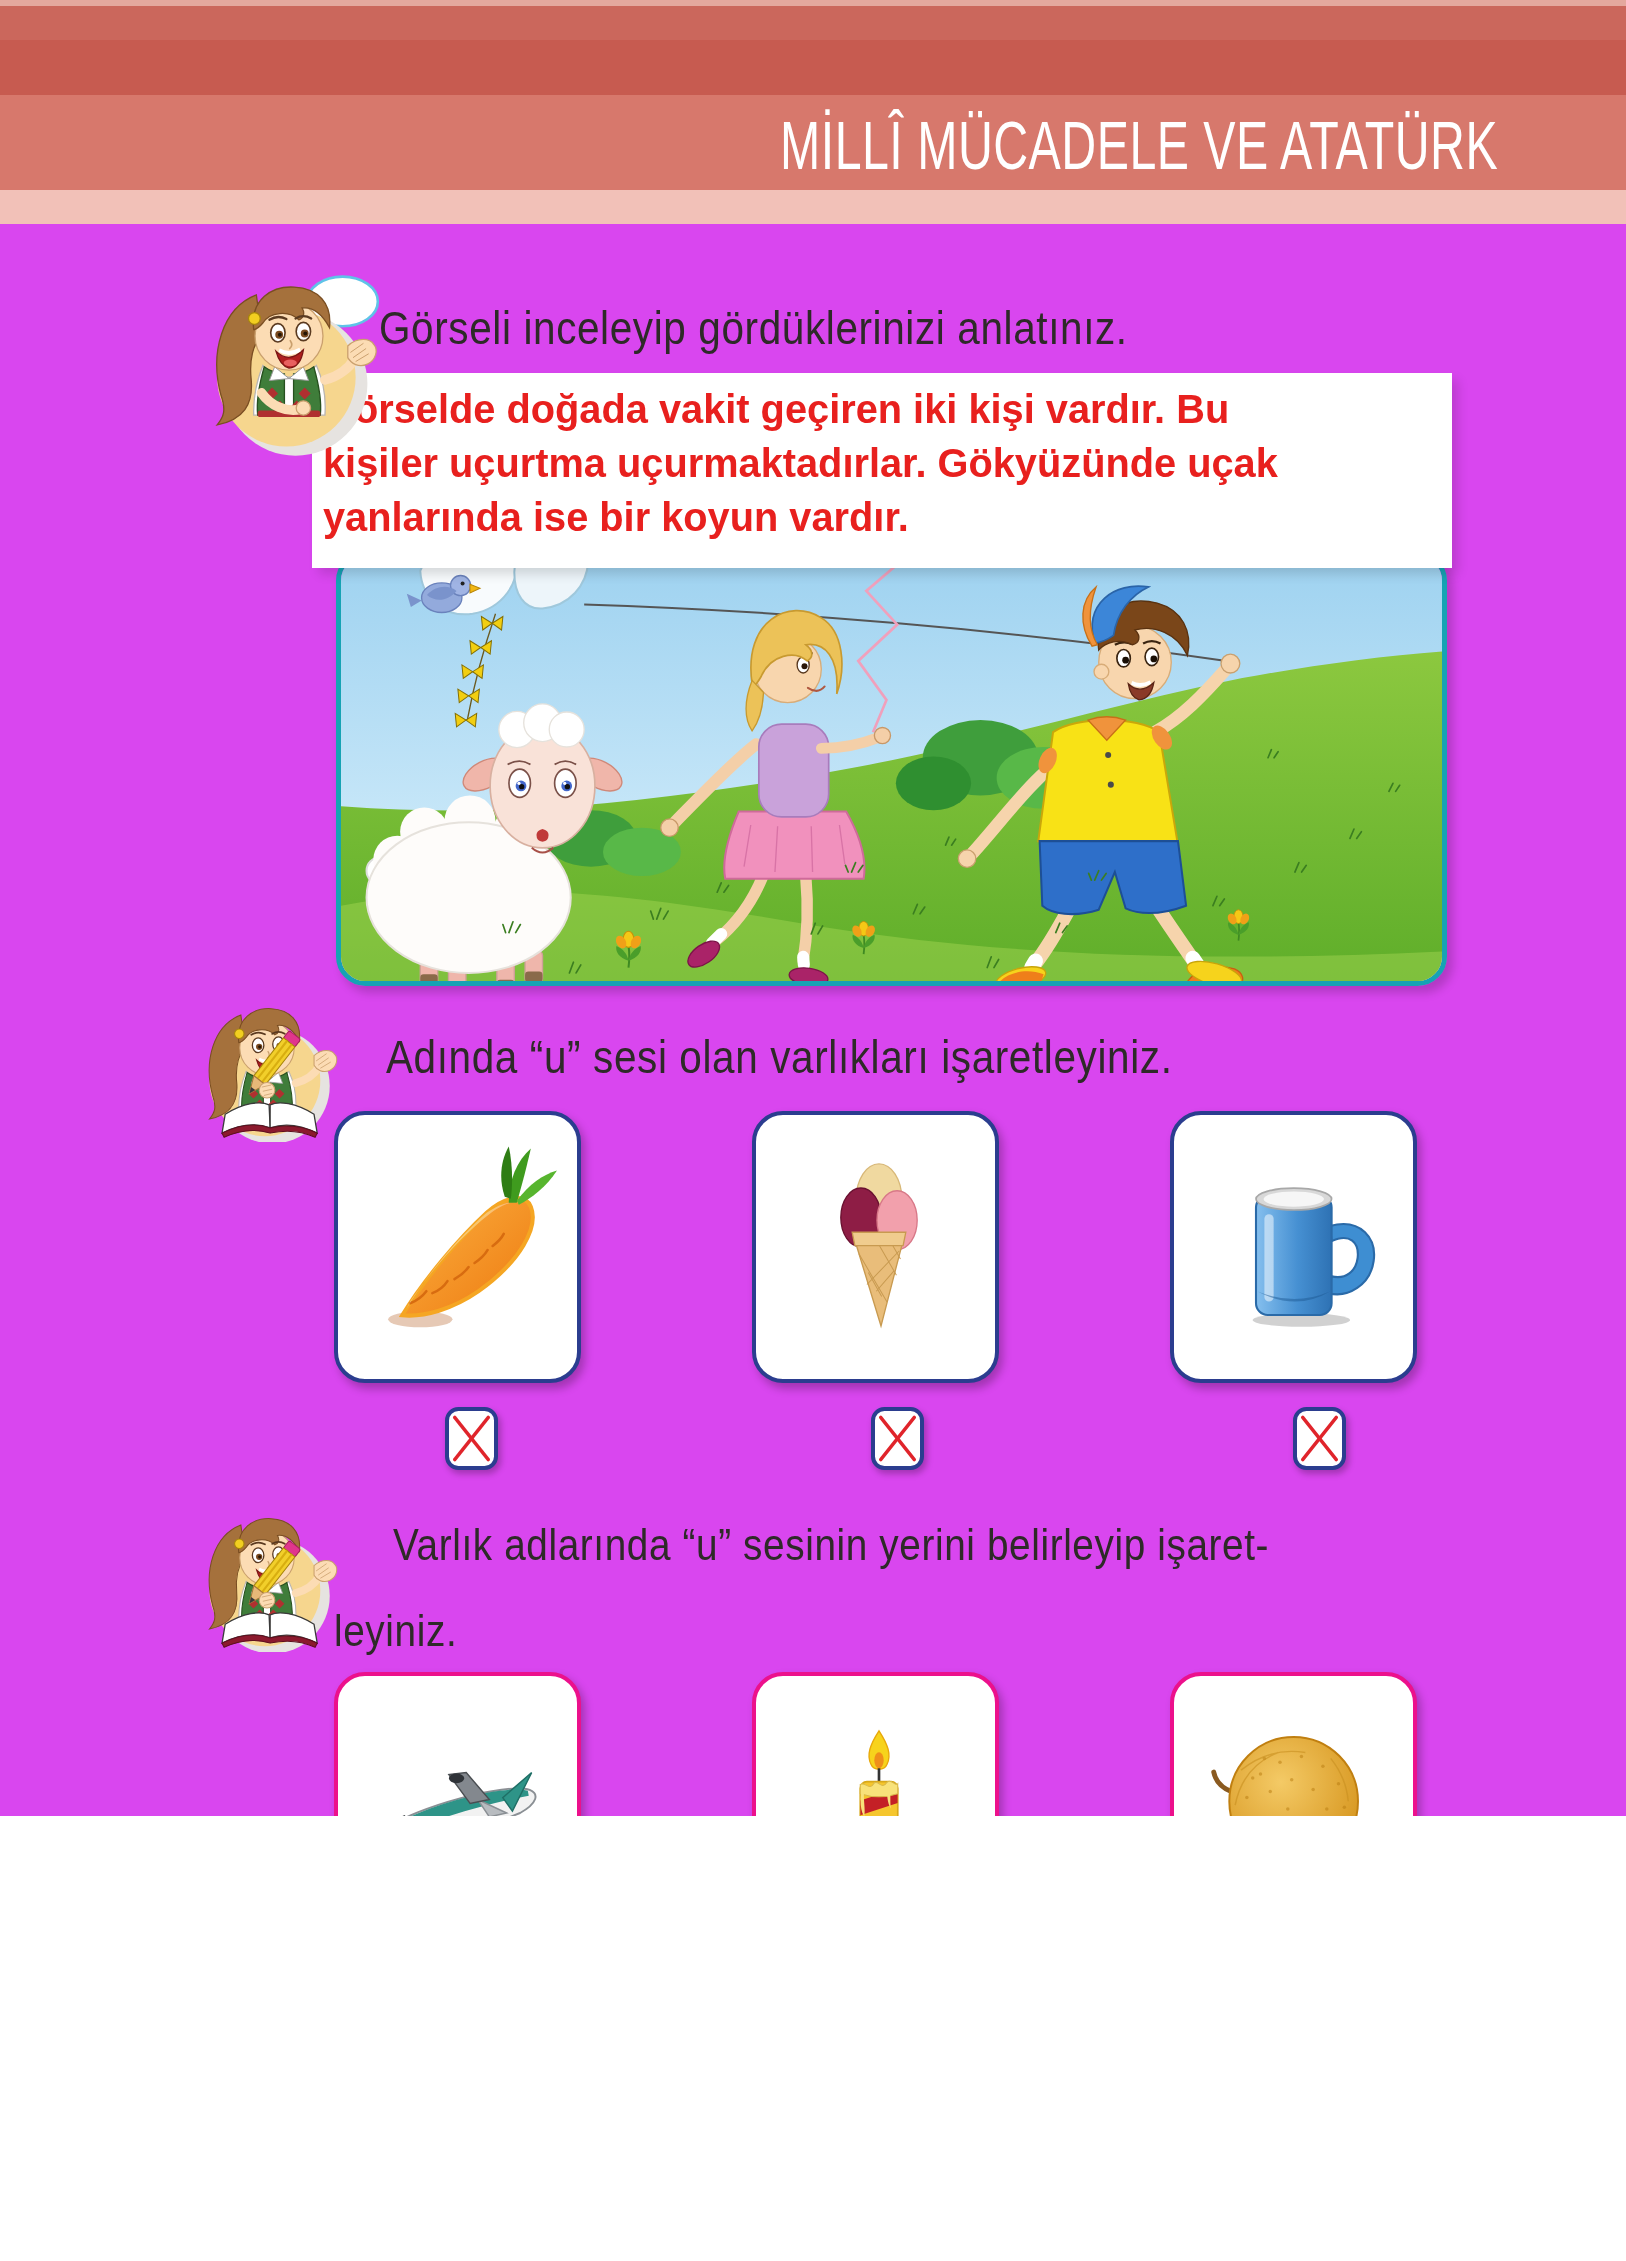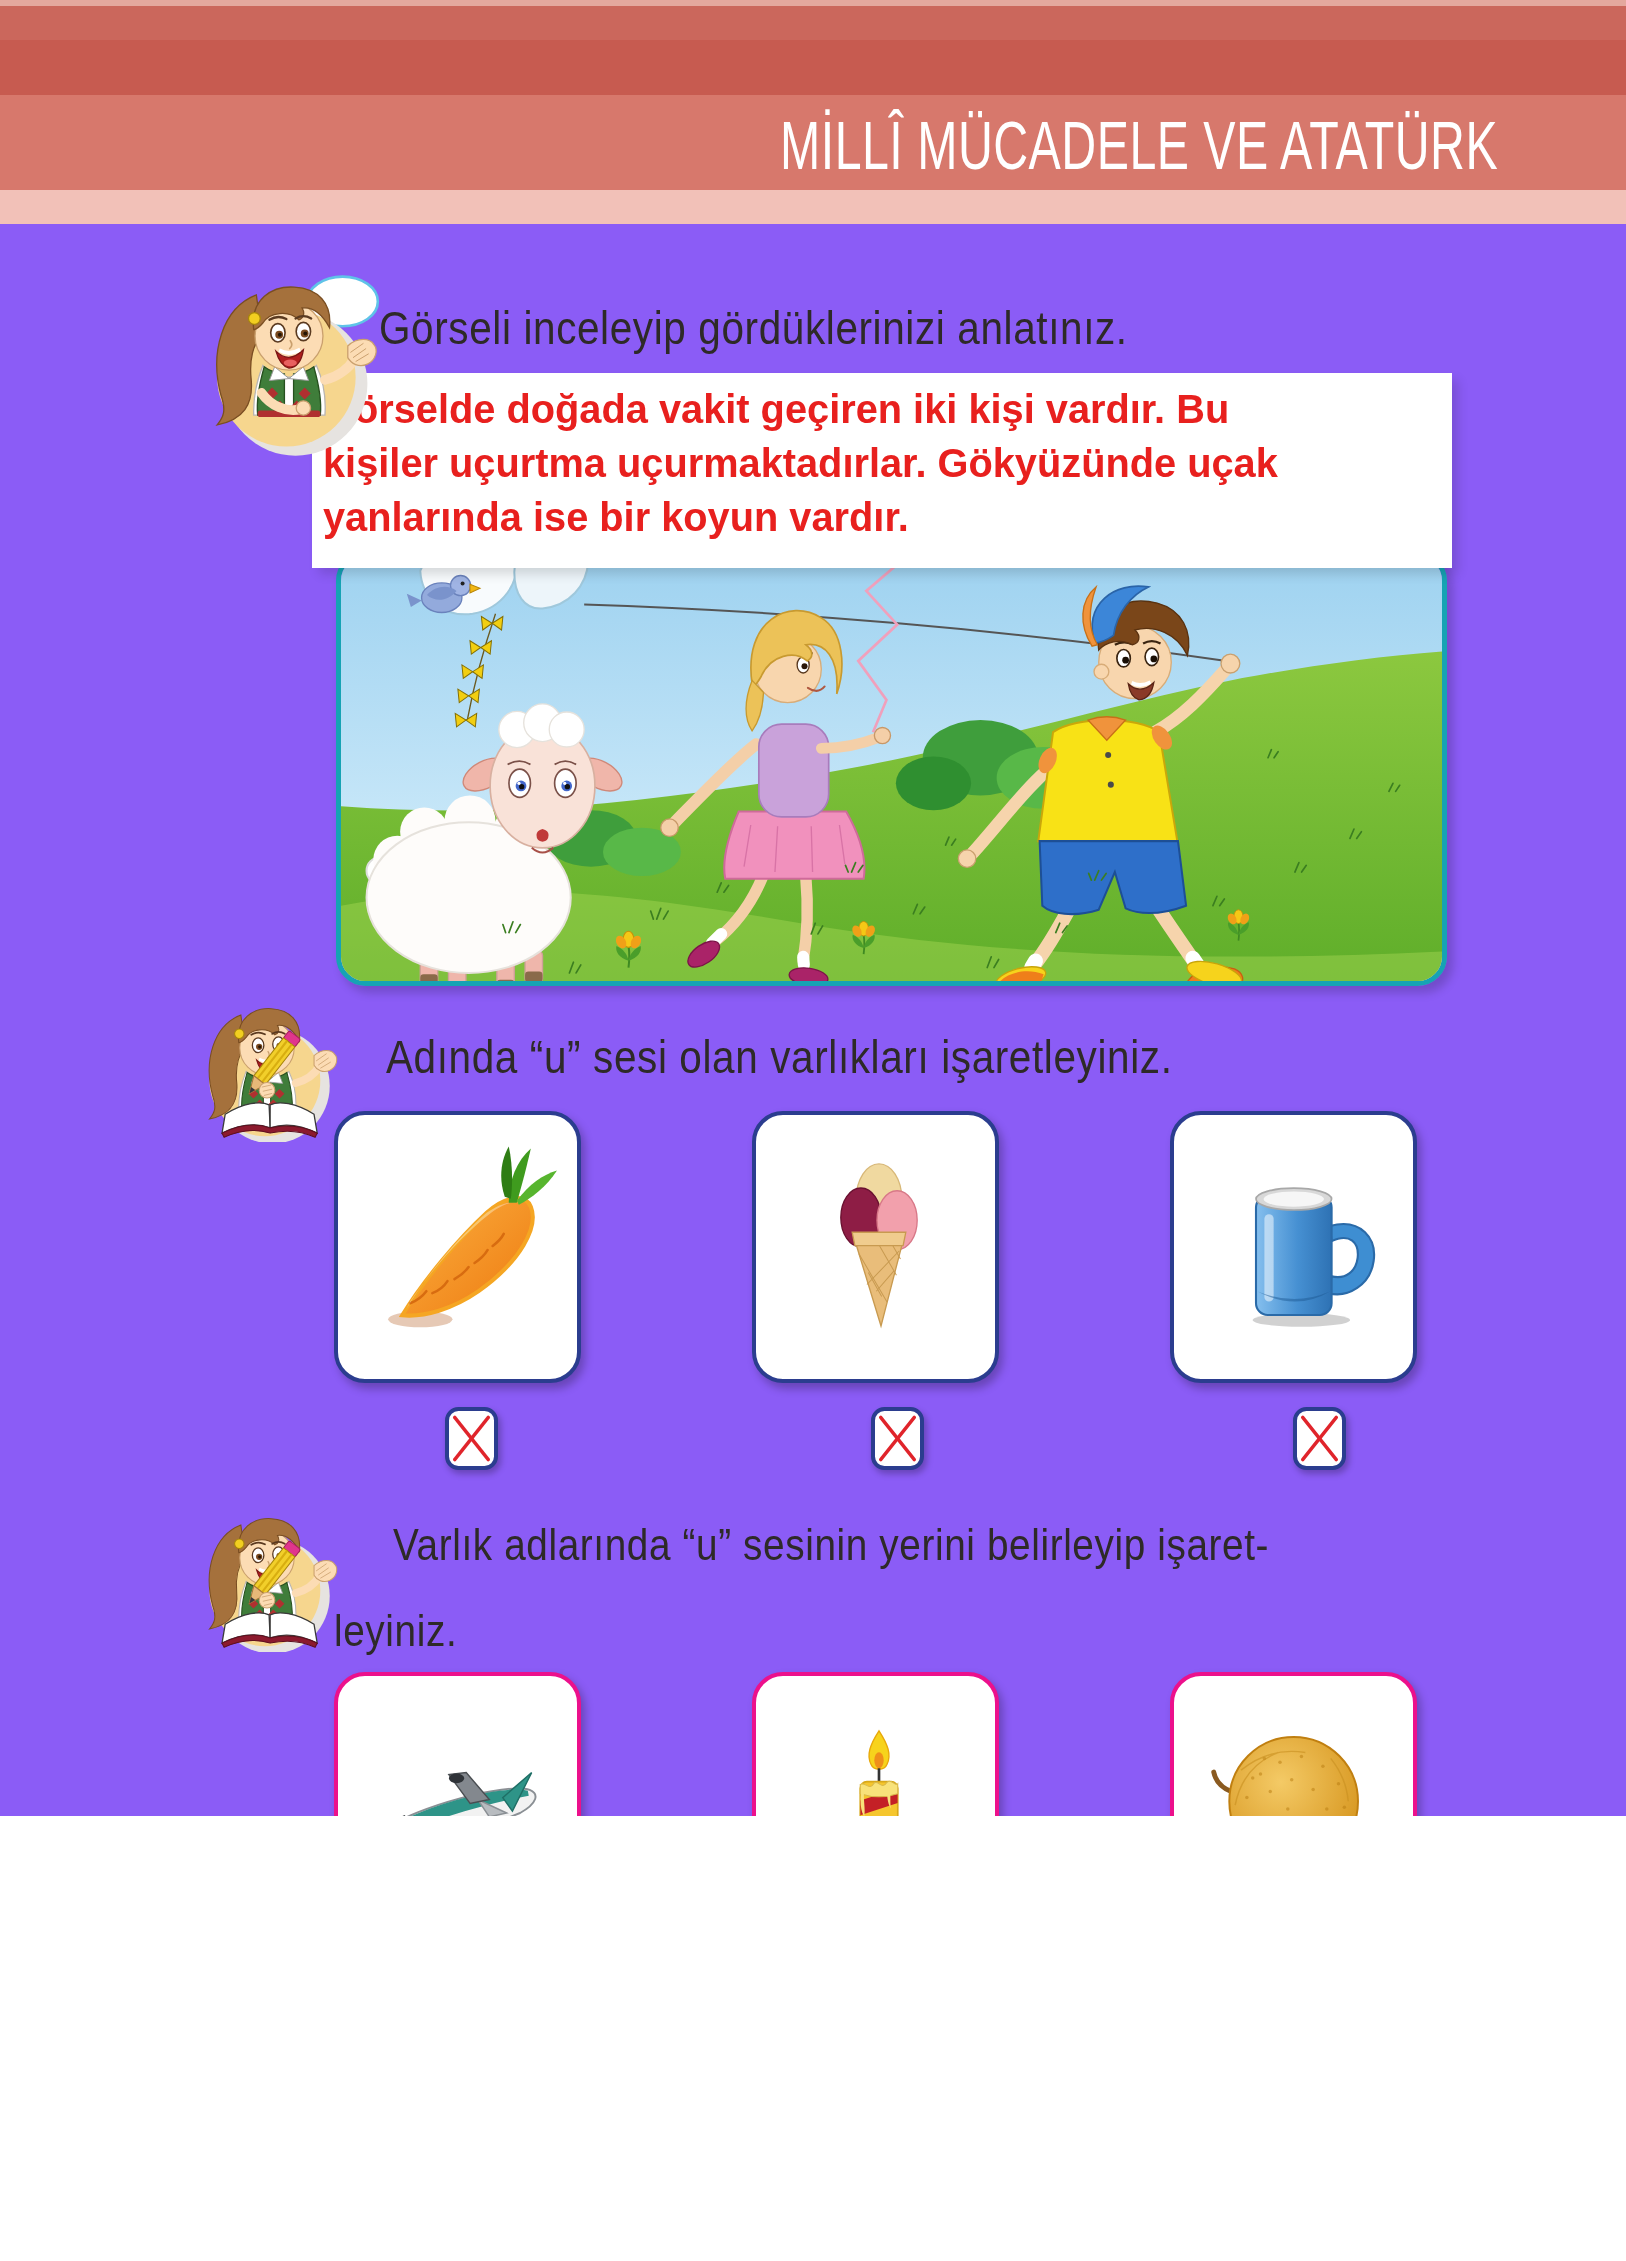--- a/index.html
+++ b/index.html
@@ -1,16 +1,16 @@
 <!DOCTYPE html>
 <html style="font-size:10.7px"><head>
 <meta charset="utf-8">
 <style>
   html,body{margin:0;padding:0;background:#fff;}
-  .page{position:relative;width:1627px;height:1816px;background:#8b5cf6;overflow:hidden;
+  .page{position:relative;width:1627px;height:1816px;background:#d946ef;overflow:hidden;
         font-family:"Liberation Sans",sans-serif;}
   .band{position:absolute;left:0;width:1627px;}
   .title{position:absolute;left:780px;top:106px;width:981px;white-space:nowrap;
          color:#fff;font-size:69px;font-weight:400;letter-spacing:0.7px;
          transform:scaleX(0.70);transform-origin:left center;}
   .script{color:#2e2a28;white-space:nowrap;transform:scaleX(0.88);transform-origin:left center;
           font-weight:400;letter-spacing:0.7px;}
   .instr1{position:absolute;left:379px;top:301px;font-size:46px;}
   .instr2{position:absolute;left:386px;top:1030px;font-size:46px;}
   .instr3a{position:absolute;left:393px;top:1520px;font-size:44px;}

